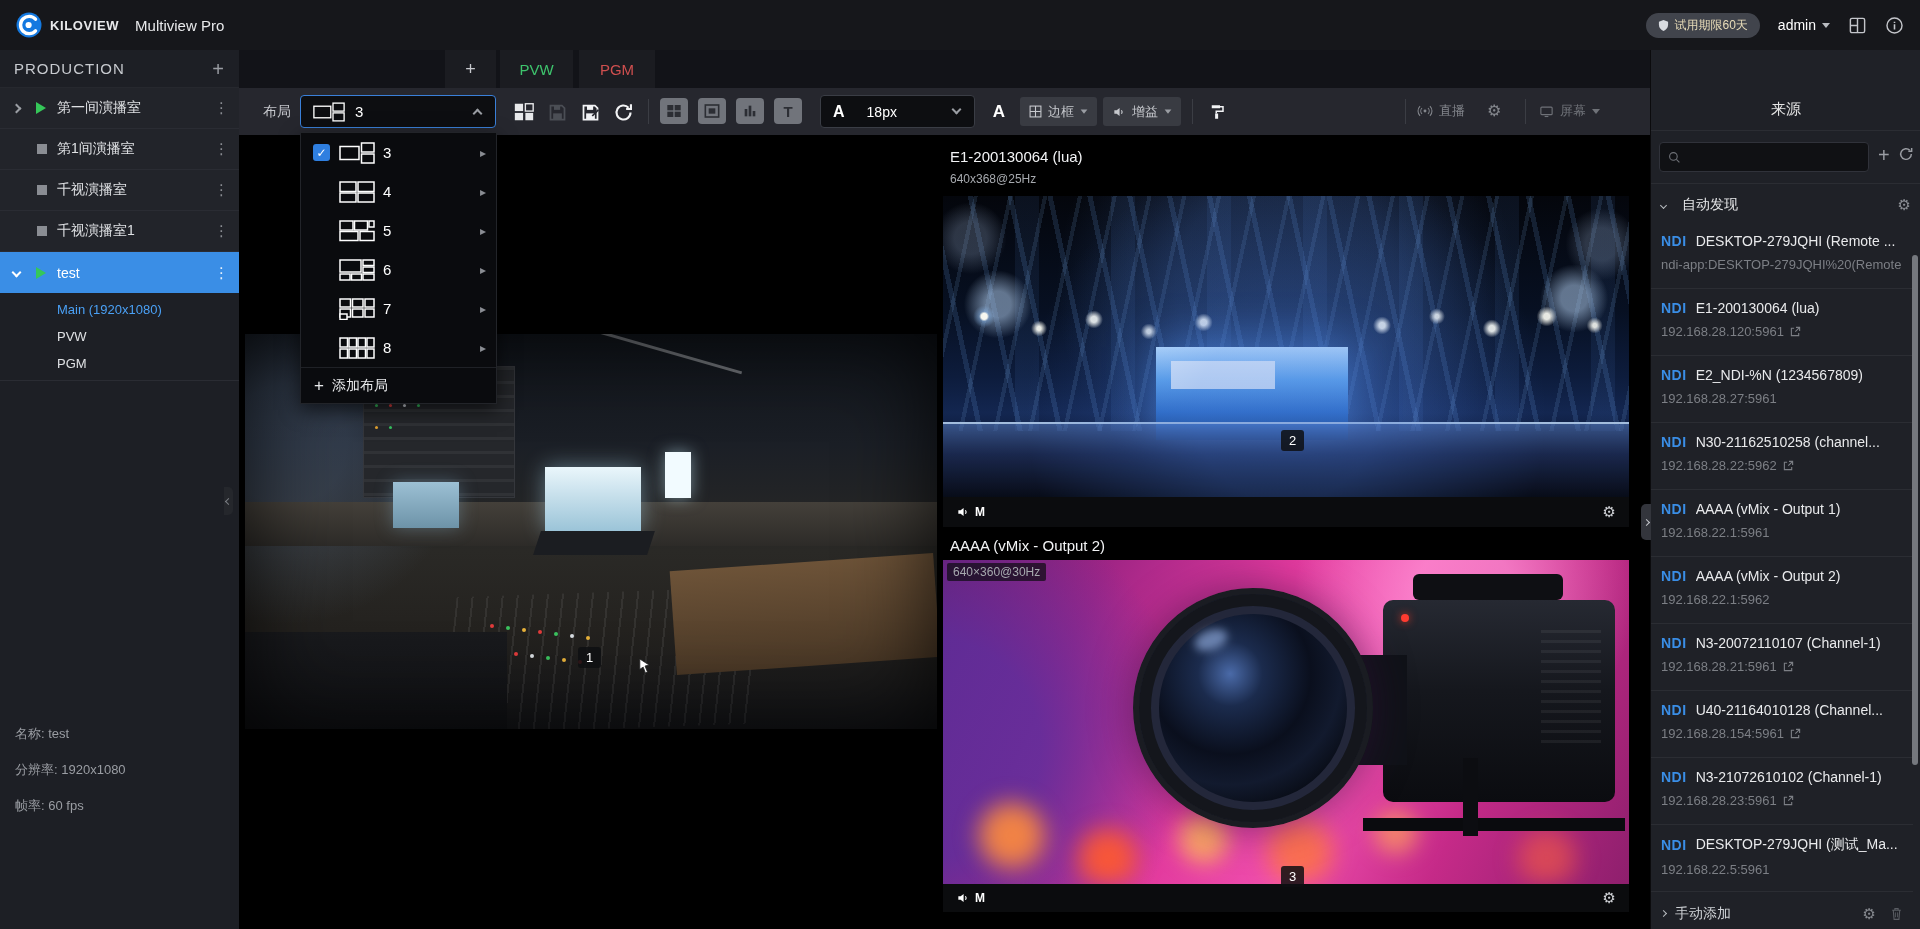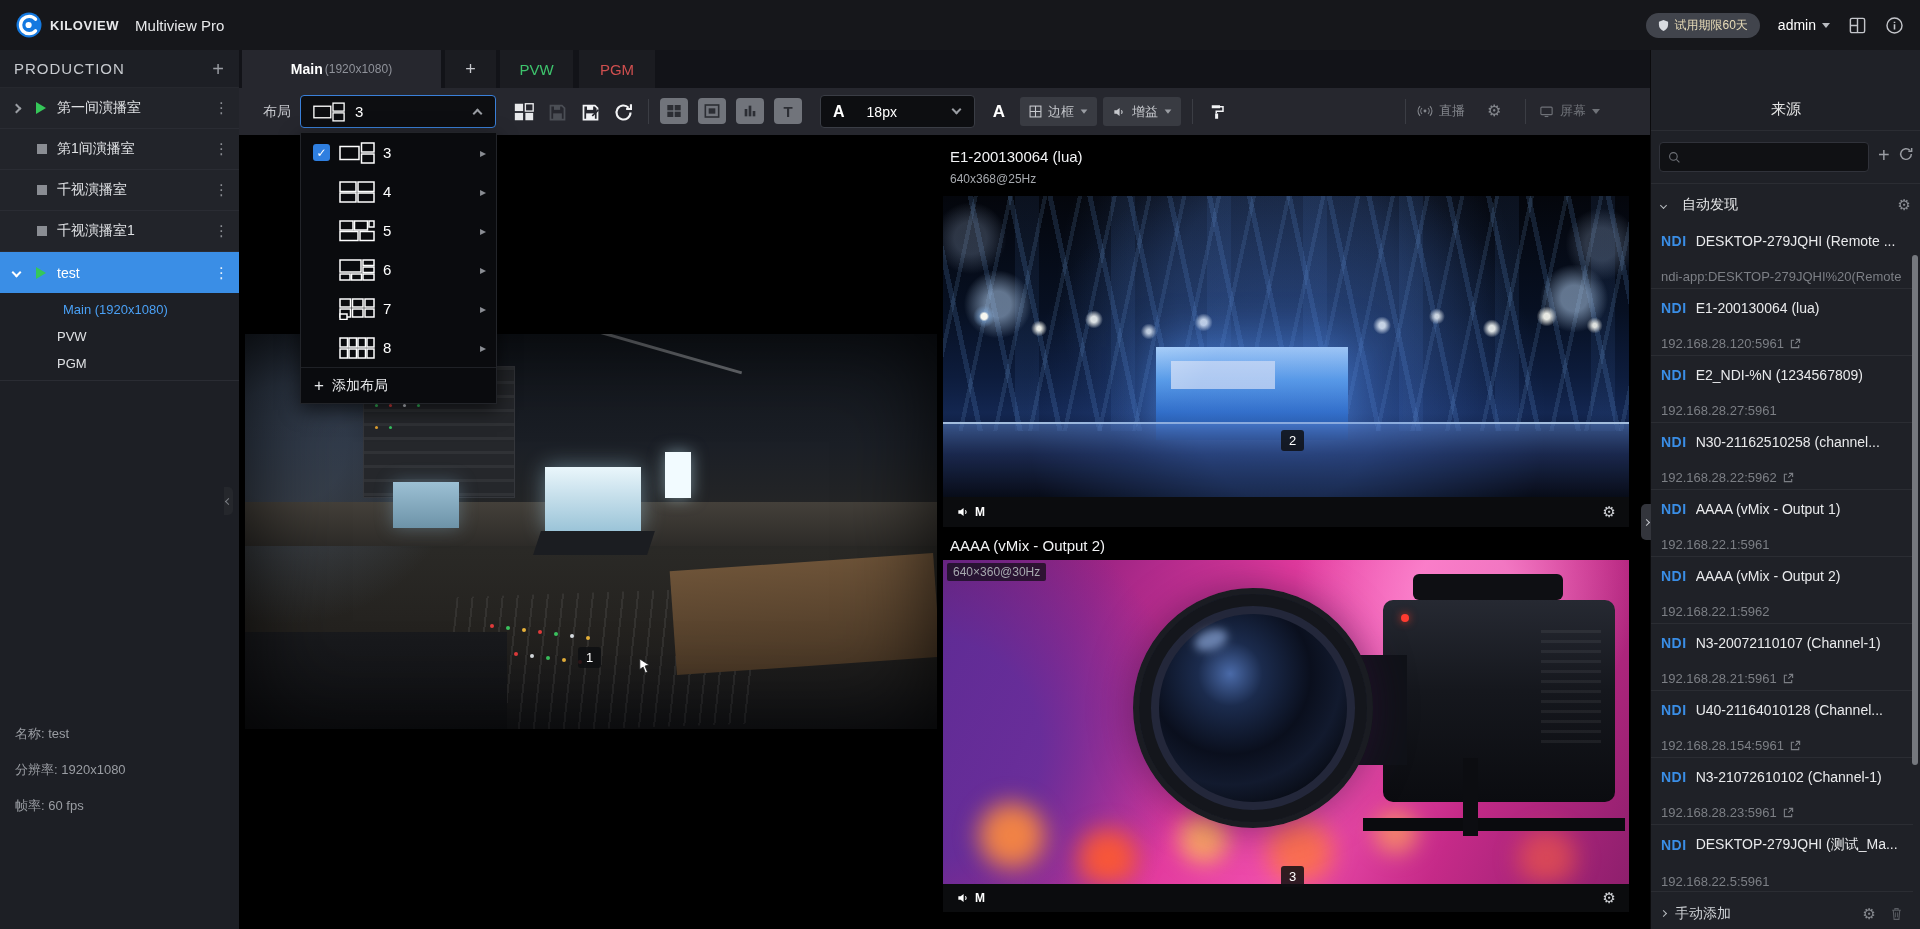--- a/index.html
+++ b/index.html
@@ -35,21 +35,21 @@
   .room .cv { position:absolute; left:13px; }
   .room.sel .cv { border-color:#fff; }
   .play-ic { position:absolute; left:36px; width:0; height:0; border-top:6px solid transparent;
              border-bottom:6px solid transparent; border-left:10px solid #35c759; }
   .stop-ic { position:absolute; left:37px; width:10px; height:10px; background:#8a8d93; }
   .room-label { position:absolute; left:57px; white-space:nowrap; }
   .kebab { position:absolute; right:10px; color:#8a8d93; font-size:15px; }
   .room.sel .kebab { color:#e6f0fb; }
   .child { position:absolute; left:0; width:239px; height:27px; display:flex; align-items:center;
            padding-left:57px; font-size:13px; color:#dfe1e4; cursor:pointer; background:#1d1f25; }
-  .child.active { color:#4aa0f5;margin-left:6px; }
+  .child.active { color:#4aa0f5; }
   .group-div { position:absolute; left:0; top:330px; width:239px; height:1px; background:#2a2c33; }
   .sys-head { position:absolute; left:0; top:624px; width:239px; height:30px; background:#25272d;
               display:flex; align-items:center; padding-left:15px; font-size:13px; color:#b9bcc1;
               border-top:1px solid #2e3036; }
   .sys-line { position:absolute; left:15px; font-size:13px; color:#9a9da3; white-space:nowrap; }
 
   
   .tabstrip { position:absolute; left:239px; top:50px; width:1411px; height:38px; background:#121318; }
   .tab { position:absolute; top:0; height:38px; display:flex; align-items:center; justify-content:center;
          background:#1b1c21; cursor:pointer; }
@@ -218,21 +218,21 @@
   .rs-refresh { position:absolute; left:247px; top:96px; cursor:pointer; }
   .rs-sec { position:absolute; left:0; width:270px; height:30px; display:flex; align-items:center;
             padding:0 10px; cursor:pointer; }
   .rs-sec .sec-label { font-size:14px; color:#e6e7e9; margin-left:16px; }
   .rs-sec .sec-gear { margin-left:auto; font-size:15px; color:#8a8d93; }
   .src-item { position:absolute; left:0; width:262px; height:67px; border-bottom:1px solid #2b2d33;
               padding:11px 0 0 10px; cursor:pointer; overflow:hidden; }
   .src-l1 { display:flex; align-items:center; white-space:nowrap; overflow:hidden; }
   .ndi { color:#3a8ee6; font-weight:bold; font-size:14px; letter-spacing:.5px; }
   .src-name { color:#e9eaec; font-size:14px; margin-left:9px; white-space:nowrap; overflow:hidden; }
-  .src-l2 { display:flex; align-items:center; gap:6px; margin-top:20px; color:#7c7f85; font-size:13px;
+  .src-l2 { display:flex; align-items:center; gap:6px; margin-top:8px; color:#7c7f85; font-size:13px;
             white-space:nowrap; overflow:hidden; }
   .rs-scroll { position:absolute; left:261px; top:205px; width:6px; height:510px; background:#75787e; border-radius:3px; }
   .rs-manual { position:absolute; left:0; top:848px; width:262px; height:31px; display:flex; align-items:center;
                padding:0 10px; cursor:pointer; }
   .rs-manual .sec-label { font-size:14px; color:#cfd2d6; margin-left:9px; }
   .rs-manual .icons { margin-left:auto; display:flex; gap:14px; align-items:center; }
 
   .collapse-r { position:absolute; left:1641px; top:504px; width:10px; height:36px; background:#33353c;
                 border-radius:5px 0 0 5px; display:flex; align-items:center; justify-content:center; cursor:pointer; z-index:20; }
   .collapse-l { position:absolute; left:224px; top:487px; width:9px; height:28px; background:#25272c;
@@ -336,24 +336,20 @@
       <span>分辨率:</span>
       <span>1920x1080</span>
     </div>
     <div class="sys-line" style="top:747px">
       <span>帧率:</span>
       <span>60 fps</span>
     </div>
   </div>
 
   <div class="tabstrip">
-    <div class="tab active" style="left:3px;width:199px">
-      <span class="t-main">Main</span>
-      <span class="t-res">(1920x1080)</span>
-    </div>
     <div class="tab" style="left:206px;width:51px">
       <span style="font-size:18px;color:#c6c8cd">+</span>
     </div>
     <div class="tab" style="left:261px;width:73px">
       <span style="font-size:15px;color:#3ec46d">PVW</span>
     </div>
     <div class="tab" style="left:340px;width:76px">
       <span style="font-size:15px;color:#cf4f4f">PGM</span>
     </div>
   </div>

